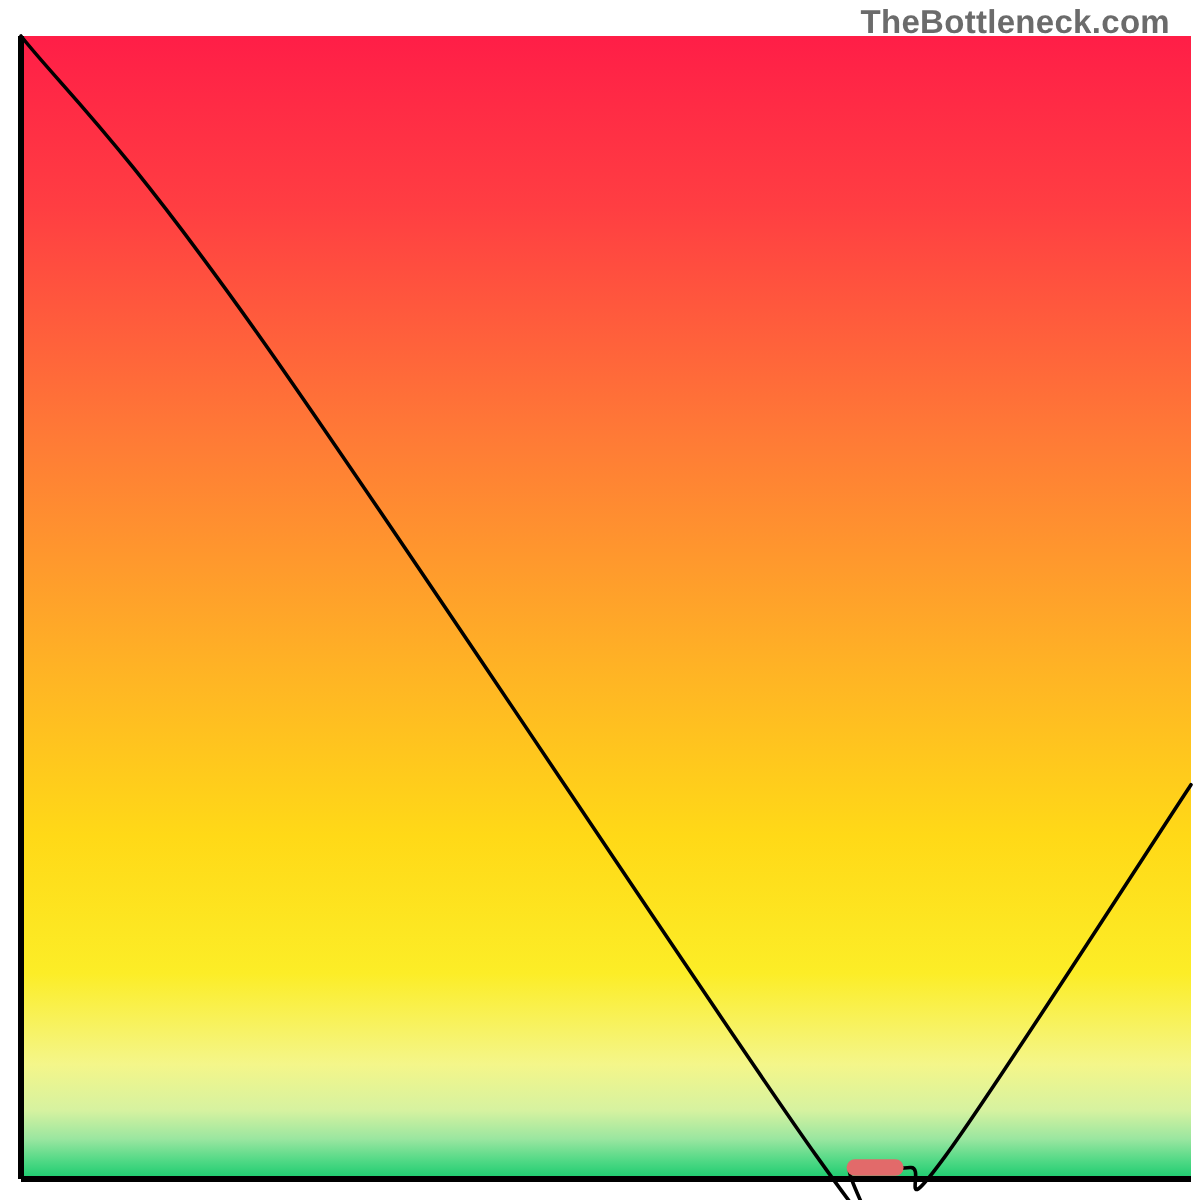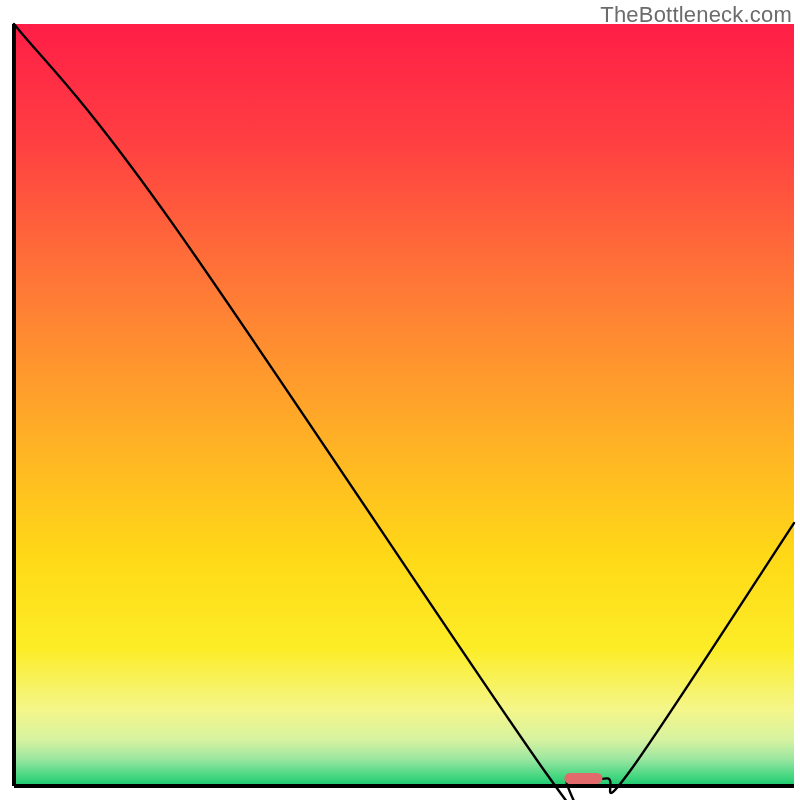--- a/index.html
+++ b/index.html
@@ -11,24 +11,24 @@
     font-family: Arial, Helvetica, sans-serif;
   }
   .container {
     position: relative;
     width: 800px;
     height: 800px;
   }
   .watermark {
     position: absolute;
     top: 2px;
-    right: 8px;
+    right: 20px;
     color: #6b6b6b;
     font-size: 22px;
-    font-weight: 400;
+    font-weight: 700;
     letter-spacing: 0.2px;
     z-index: 50;
   }
   svg {
     position: absolute;
     top: 0;
     left: 0;
   }
 </style>
 </head>

